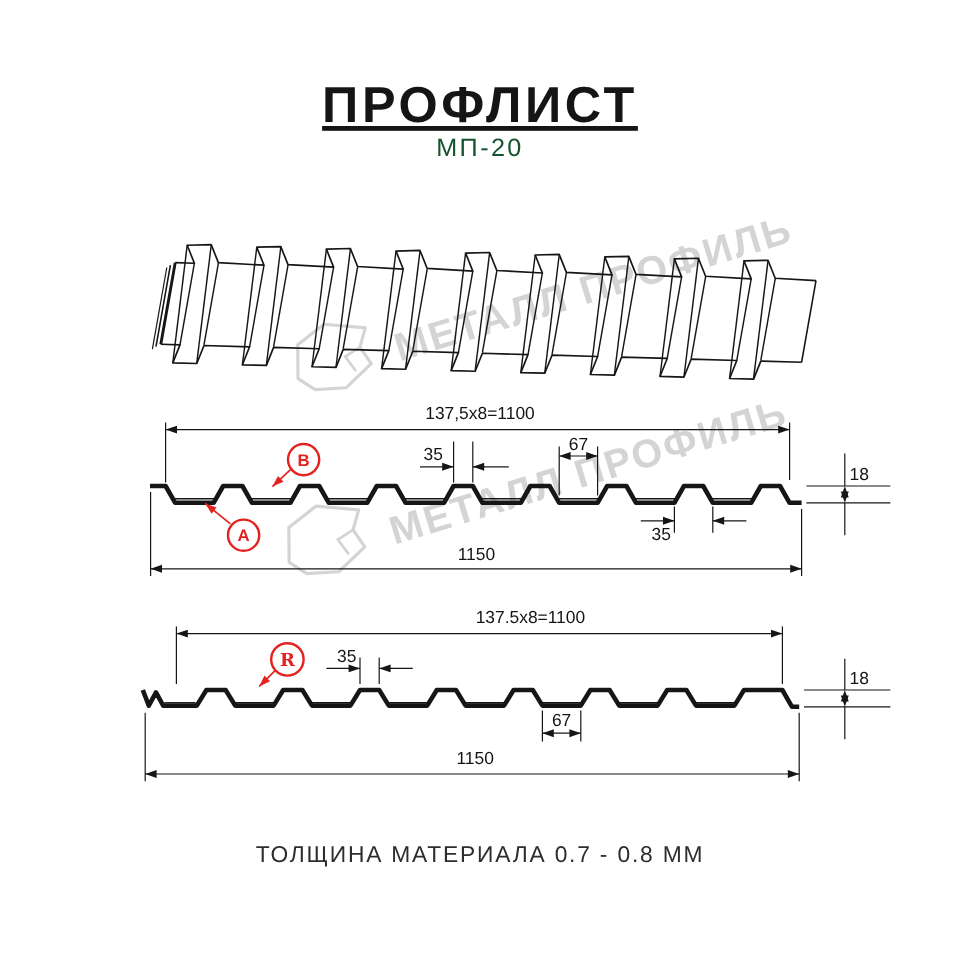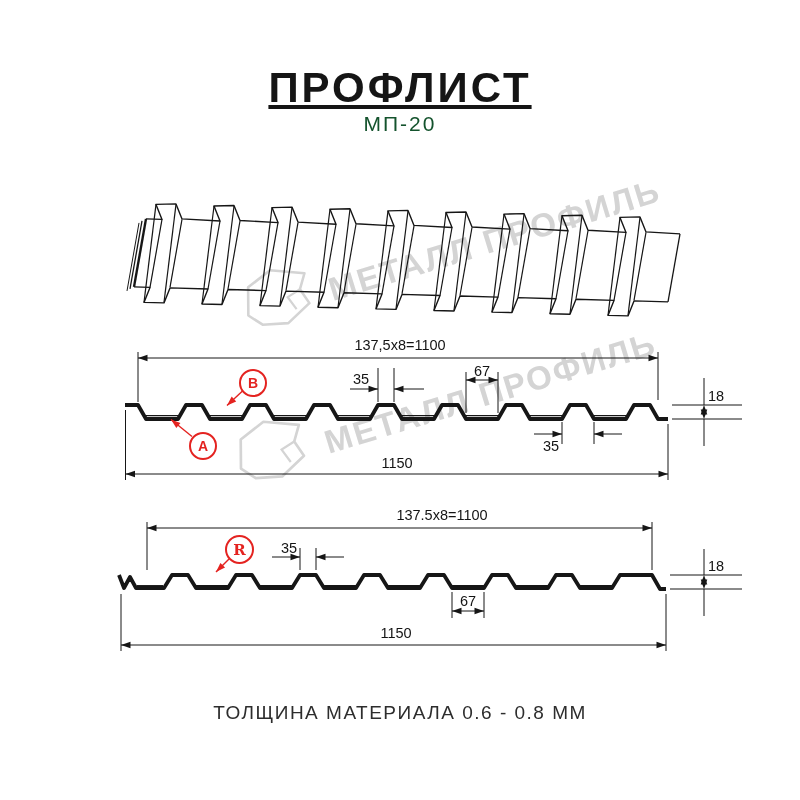--- a/index.html
+++ b/index.html
@@ -199,14 +199,14 @@
   <div class="plabel z2" style="left:189px;top:432px;">A</div>
   <div class="plabel z2" style="left:239px;top:369px;">B</div>
   <div class="plabel plabel--r z2" style="left:225px;top:535px;">R</div>
 
   <span class="dim z2" style="left:406px;top:507px;margin-left:36px;">137.5x8=1100</span>
   <span class="dim z2" style="left:289px;top:540px;">35</span>
   <span class="dim z2" style="left:468px;top:593px;">67</span>
   <span class="dim dim--raw z2" style="left:708px;top:558px;">18</span>
   <span class="dim z2" style="left:396px;top:625px;">1150</span>
 
-  <div class="footer z2">ТОЛЩИНА МАТЕРИАЛА 0.6 - 0.8 ММ</div>
+  <div class="footer z2">ТОЛЩИНА МАТЕРИАЛА 0.7 - 0.8 ММ</div>
 </div>
 
 </body></html>

